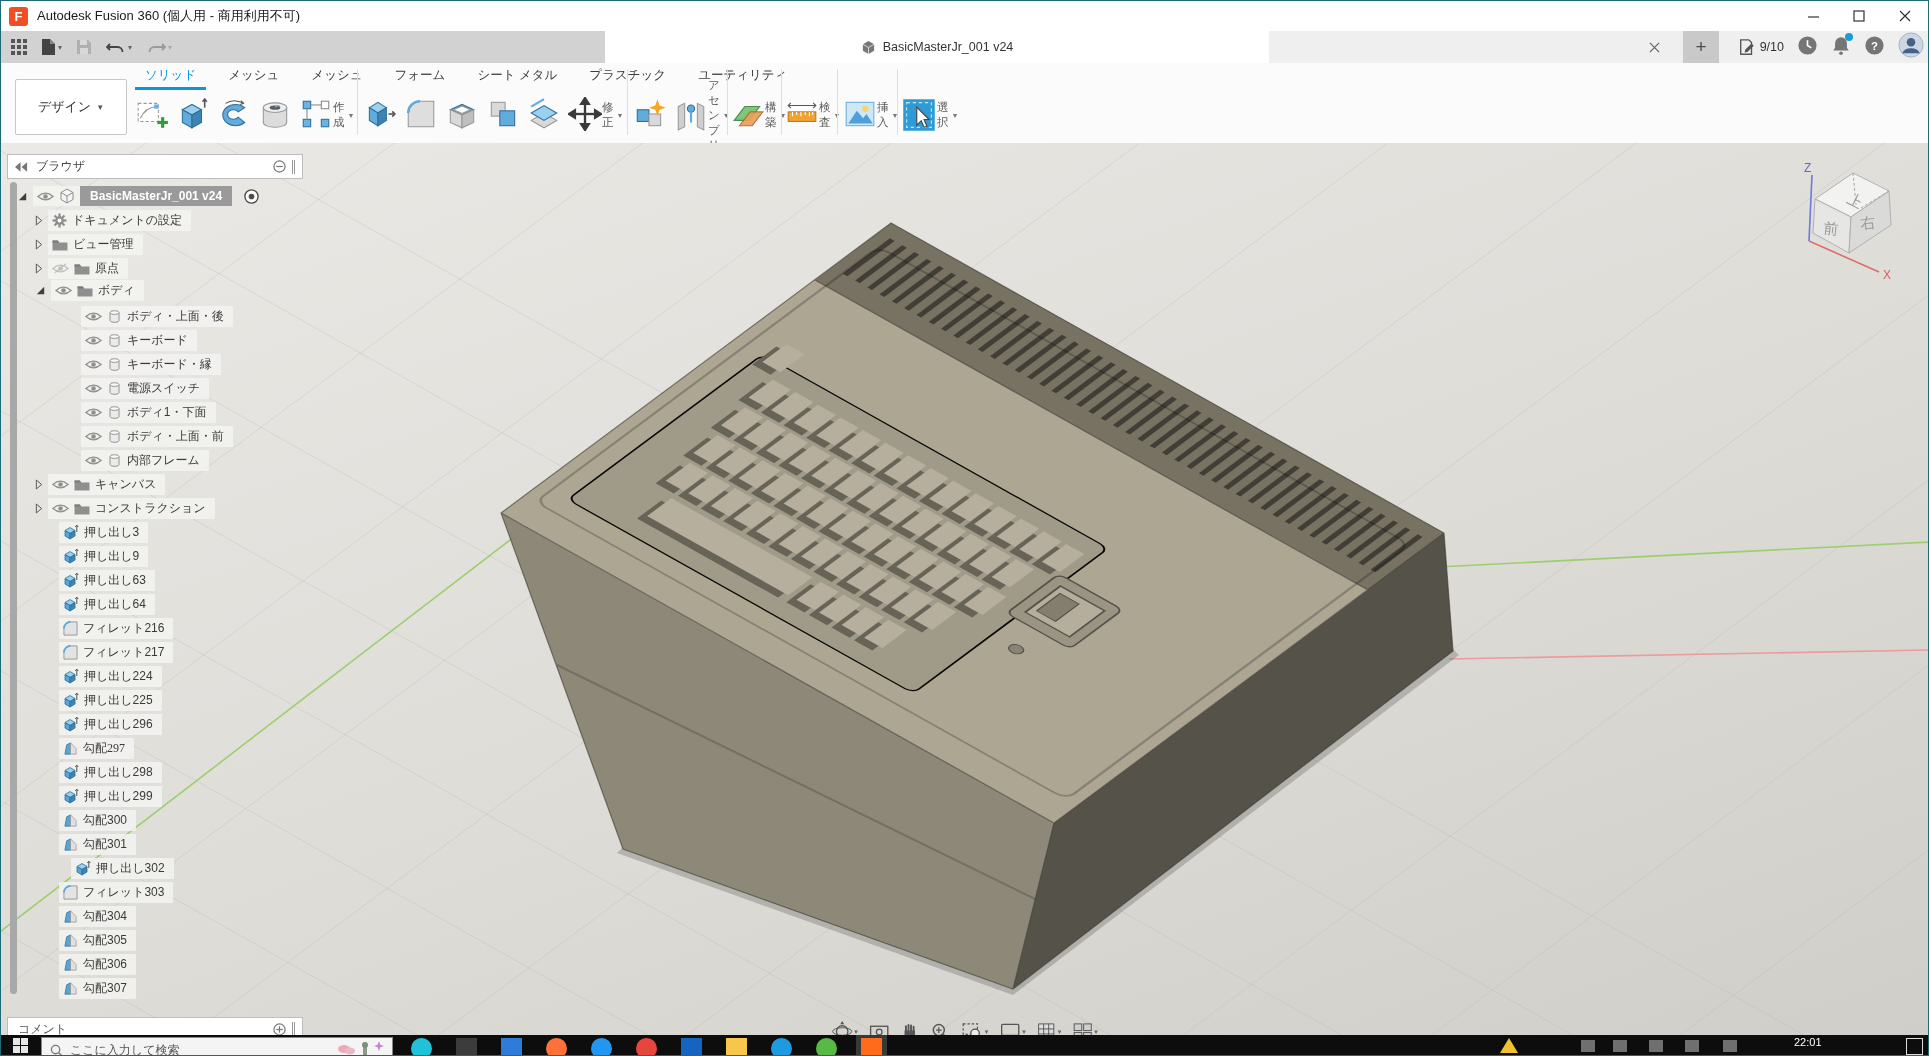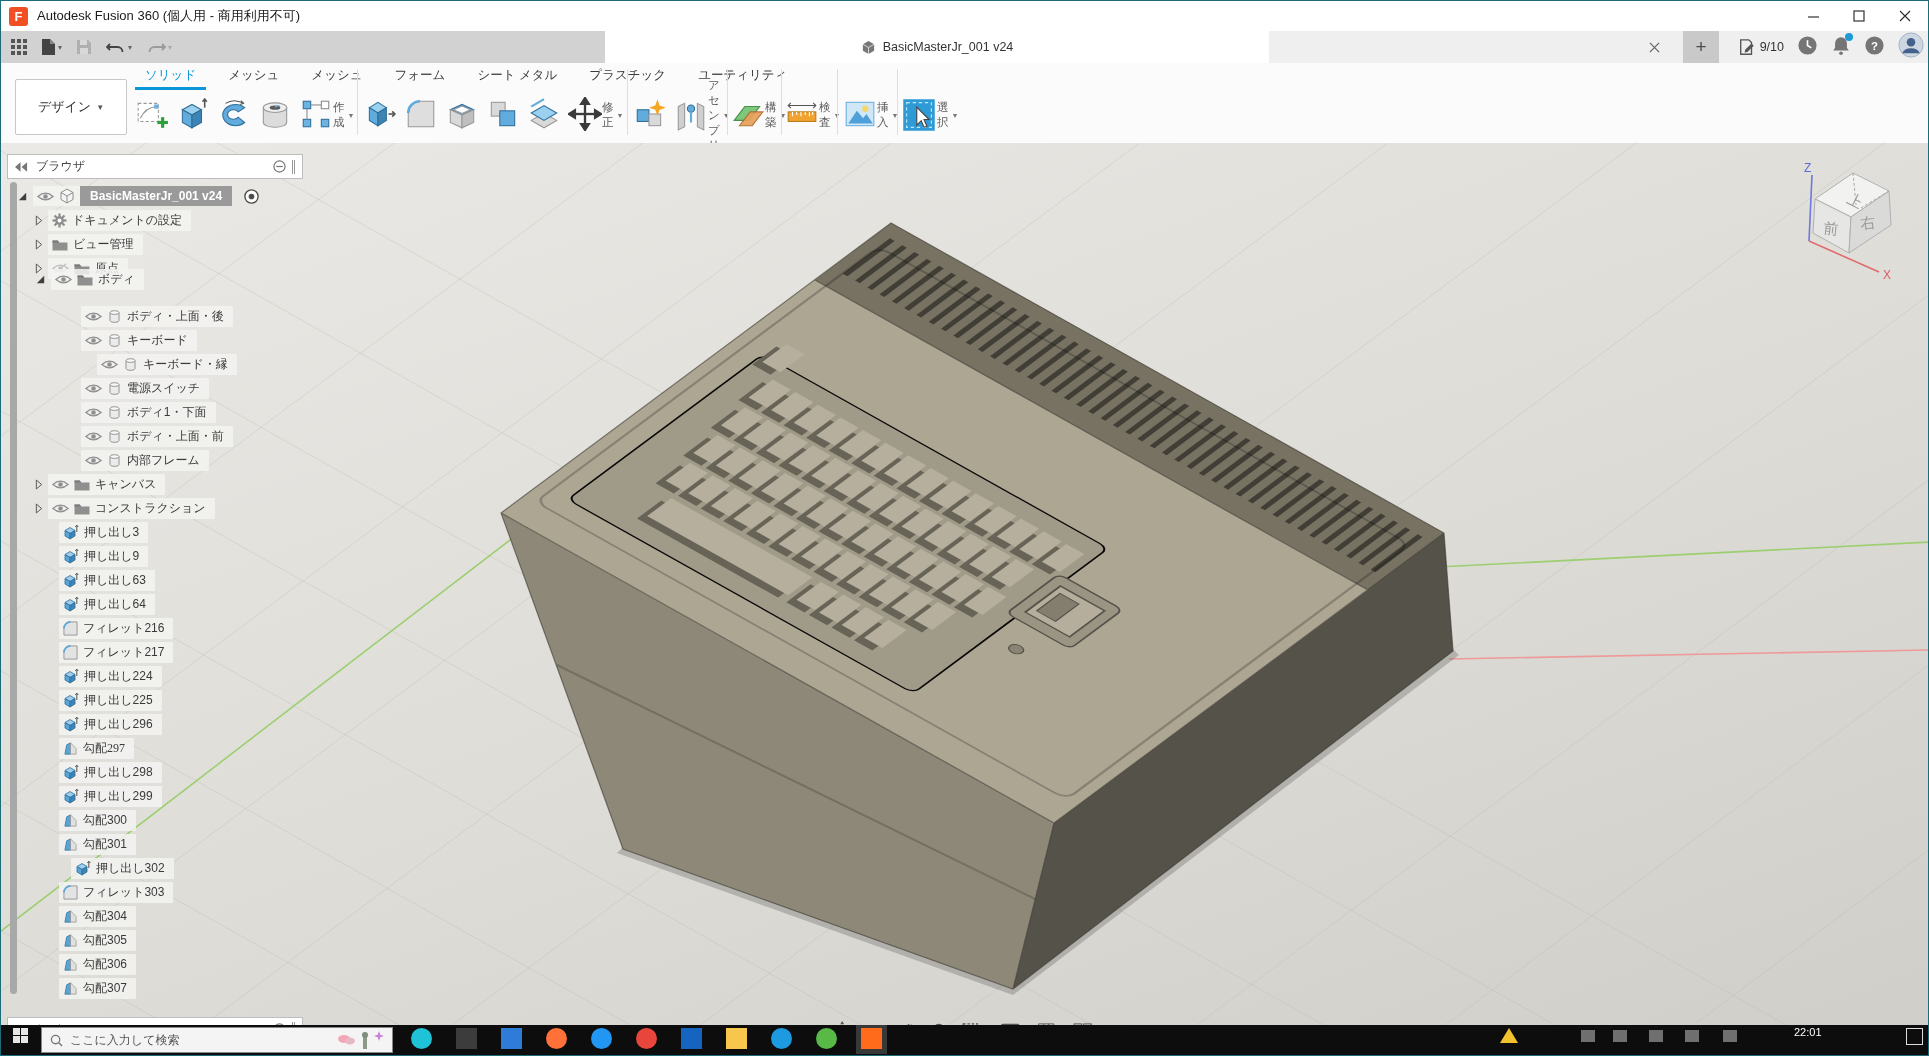--- a/index.html
+++ b/index.html
@@ -54,21 +54,21 @@
   .commentbar{position:absolute;left:6px;top:1016px;width:296px;height:24px;background:#fff;border:1px solid #bdbdbd;
       box-sizing:border-box;display:flex;align-items:center;font-size:12px;color:#555;z-index:6;}
   .hctl{margin-left:auto;display:flex;align-items:center;gap:5px;margin-right:6px;color:#777;}
   
   .navbar{position:absolute;left:50%;transform:translateX(-50%);top:1020px;display:flex;align-items:center;gap:11px;z-index:5;}
   .navbtn{display:flex;align-items:center;gap:2px;color:#555;}
   .navbtn .arr{font-size:7px;color:#666;}
   
   #viewcube{position:absolute;left:1798px;top:158px;z-index:5;}
   
-  .taskbar{position:absolute;left:0;bottom:0;width:1929px;height:30px;background:#0d0d0d;overflow:hidden;z-index:9;}
+  .taskbar{position:absolute;left:0;bottom:0;width:1929px;height:20px;background:#0d0d0d;overflow:hidden;z-index:9;}
   .taskbar .inner{position:absolute;left:0;top:0;height:28px;width:100%;}
   .tsearch{position:absolute;left:40px;top:2px;width:352px;height:26px;background:#f4f4f4;border:1px solid #888;
       box-sizing:border-box;display:flex;align-items:center;gap:7px;font-size:12px;color:#555;padding-left:8px;}
   .tapp{position:absolute;top:3px;width:21px;height:21px;}
   .tactive{box-shadow:0 0 0 5px rgba(255,255,255,0.18);}
   .ttime{position:absolute;left:1793px;top:1px;color:#fff;font-size:11px;}
   .twarn{position:absolute;left:1499px;top:3px;width:0;height:0;border-left:9px solid transparent;
       border-right:9px solid transparent;border-bottom:15px solid #f2c12e;}
   .ttraydot{position:absolute;top:5px;width:14px;height:12px;background:#9a9a9a;opacity:.7;}
   .tnotif{position:absolute;left:1905px;top:3px;width:15px;height:15px;border:1.5px solid #ddd;background:#0d0d0d;}
@@ -722,21 +722,21 @@
           </span>
           <span class="slot">
             <svg viewBox="0 0 16 13" width="16" height="13">
               <path d="M0.5 2.5 h5.2 l1.6 2 h8.2 v8 h-15 z" fill="#8f8f8f"></path>
               <path d="M0.5 2.5 h5.2 l1.6 2 h-6.8 z" fill="#7b7b7b"></path>
             </svg>
           </span>
           <span class="blabel">原点</span>
         </span>
       </div>
-      <div class="brow" style="top: 266px; left: 34px;">
+      <div class="brow" style="top: 277px; left: 34px;">
         <span class="slot">
           <svg viewBox="0 0 12 12" width="11" height="11">
             <polygon points="2,10 10,2 10,10" fill="#3f3f3f"></polygon>
           </svg>
         </span>
         <span class="chip">
           <span class="slot">
             <svg viewBox="0 0 18 11" width="17" height="11">
               <path d="M1 5.5 Q9 -1.5 17 5.5 Q9 12.5 1 5.5 z" fill="none" stroke="#8f8f8f" stroke-width="1.3"></path>
               <circle cx="9" cy="5.5" r="2.4" fill="#8f8f8f"></circle>
@@ -778,21 +778,21 @@
           </span>
           <span class="slot">
             <svg viewBox="0 0 16 16" width="15" height="15">
               <path d="M3.2 3.8 v8.4 a4.8 2 0 0 0 9.6 0 V3.8" fill="#ececec" stroke="#8d8d8d"></path>
               <ellipse cx="8" cy="3.8" rx="4.8" ry="2" fill="#fafafa" stroke="#8d8d8d"></ellipse>
             </svg>
           </span>
           <span class="blabel">キーボード</span>
         </span>
       </div>
-      <div class="brow" style="top: 351px; left: 96px;">
+      <div class="brow" style="top: 351px; left: 80px;">
         <span class="chip">
           <span class="slot">
             <svg viewBox="0 0 18 11" width="17" height="11">
               <path d="M1 5.5 Q9 -1.5 17 5.5 Q9 12.5 1 5.5 z" fill="none" stroke="#8f8f8f" stroke-width="1.3"></path>
               <circle cx="9" cy="5.5" r="2.4" fill="#8f8f8f"></circle>
             </svg>
           </span>
           <span class="slot">
             <svg viewBox="0 0 16 16" width="15" height="15">
               <path d="M3.2 3.8 v8.4 a4.8 2 0 0 0 9.6 0 V3.8" fill="#ececec" stroke="#8d8d8d"></path>

